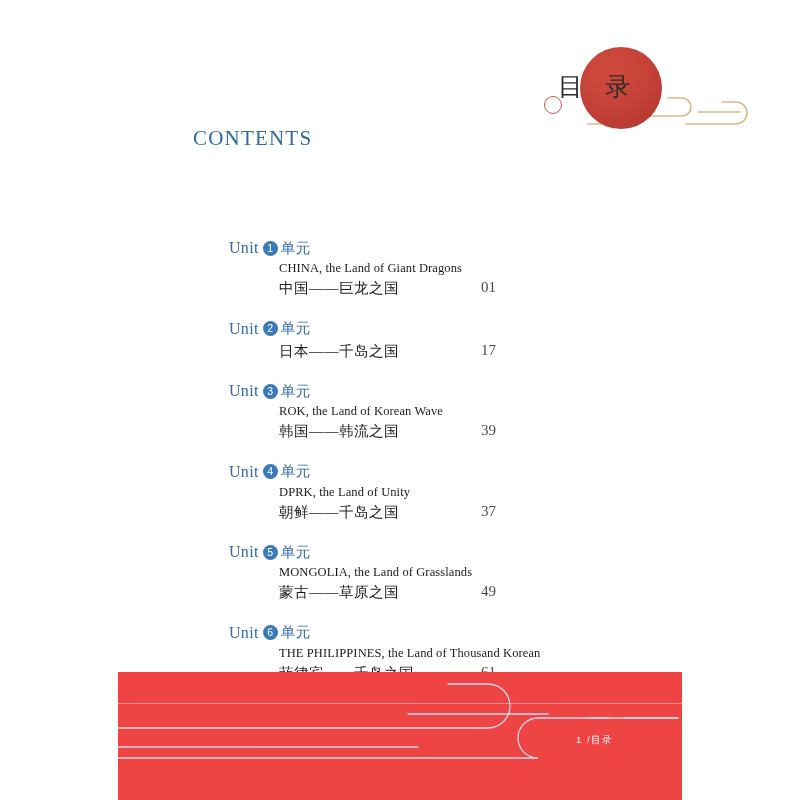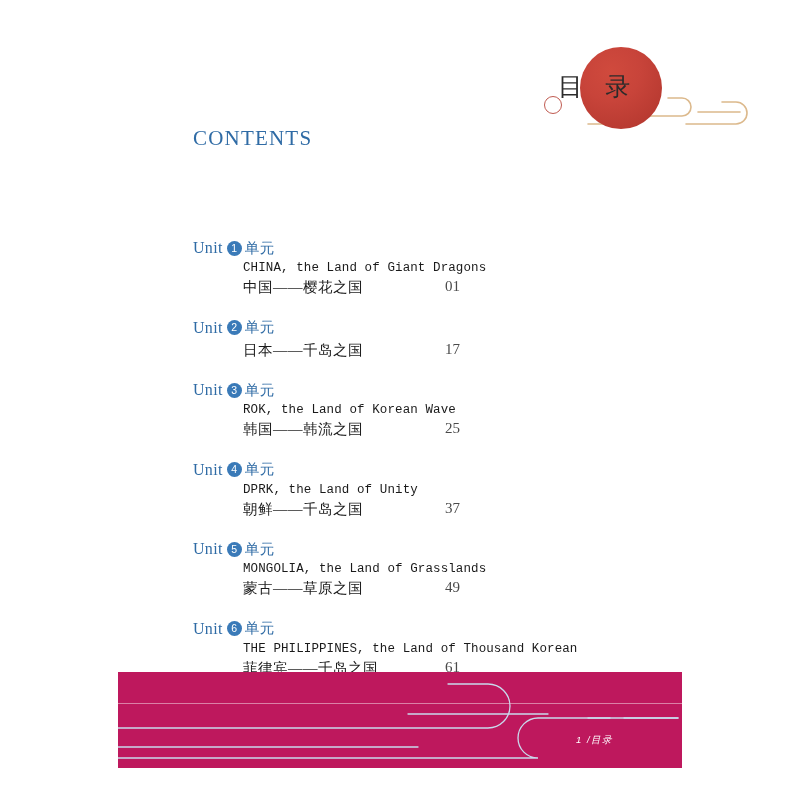--- a/index.html
+++ b/index.html
@@ -84,20 +84,21 @@
   
   .toc {
     position: absolute;
     left: 193px;
     top: 238px;
     width: 290px;
   }
   .toc-entry {
     position: relative;
     margin-bottom: 20.5px;
+    margin-left: 36px;
   }
   .unit-line {
     display: flex;
     align-items: center;
     height: 20px;
     white-space: nowrap;
   }
   .unit-word {
     font-family: "Liberation Serif", "DejaVu Serif", serif;
     font-size: 16px;
@@ -121,21 +122,21 @@
   }
   .unit-cn {
     font-family: "Liberation Serif", "DejaVu Serif", serif;
     font-size: 14.5px;
     color: #2f6ba5;
     letter-spacing: 0.5px;
   }
   .entry-en {
     margin-left: 50px;
     margin-top: 3px;
-    font-family: Liberation Mono, monospace;
+    font-family: Liberation Serif, serif;
     font-size: 12.5px;
     color: #1a1a1a;
     letter-spacing: 0.1px;
     white-space: nowrap;
   }
   .entry-cn-row {
     margin-left: 50px;
     margin-top: 3px;
     display: flex;
     align-items: baseline;
@@ -155,24 +156,23 @@
     color: #4a4a4a;
     width: 30px;
   }
 
   
   .footer {
     position: absolute;
     left: 118px;
     top: 672px;
     width: 564px;
-    height: 96px;
-    background: #be185d;
+    height: 128px;
+    background: #ef4444;
     overflow: hidden;
-    font-style: italic;
   }
   .footer-divider {
     position: absolute;
     left: 0;
     top: 31px;
     width: 564px;
     height: 1px;
     background: rgba(255,255,255,0.45);
   }
   .footer-waves {
@@ -219,21 +219,21 @@
   <div class="toc">
 
     <div class="toc-entry">
       <div class="unit-line">
         <span class="unit-word">Unit</span>
         <span class="unit-badge">1</span>
         <span class="unit-cn">单元</span>
       </div>
       <div class="entry-en">CHINA, the Land of Giant Dragons</div>
       <div class="entry-cn-row">
-        <span class="entry-cn">中国——樱花之国</span>
+        <span class="entry-cn">中国——巨龙之国</span>
         <span class="entry-page">01</span>
       </div>
     </div>
 
     <div class="toc-entry">
       <div class="unit-line">
         <span class="unit-word">Unit</span>
         <span class="unit-badge">2</span>
         <span class="unit-cn">单元</span>
       </div>
@@ -245,21 +245,21 @@
 
     <div class="toc-entry">
       <div class="unit-line">
         <span class="unit-word">Unit</span>
         <span class="unit-badge">3</span>
         <span class="unit-cn">单元</span>
       </div>
       <div class="entry-en">ROK, the Land of Korean Wave</div>
       <div class="entry-cn-row">
         <span class="entry-cn">韩国——韩流之国</span>
-        <span class="entry-page">25</span>
+        <span class="entry-page">39</span>
       </div>
     </div>
 
     <div class="toc-entry">
       <div class="unit-line">
         <span class="unit-word">Unit</span>
         <span class="unit-badge">4</span>
         <span class="unit-cn">单元</span>
       </div>
       <div class="entry-en">DPRK, the Land of Unity</div>

